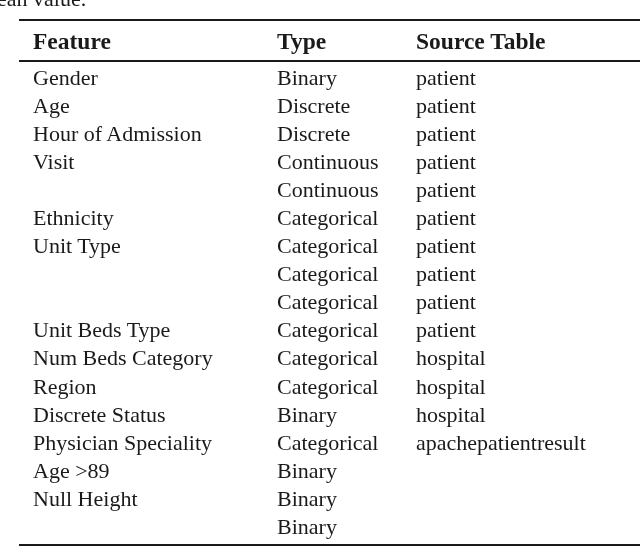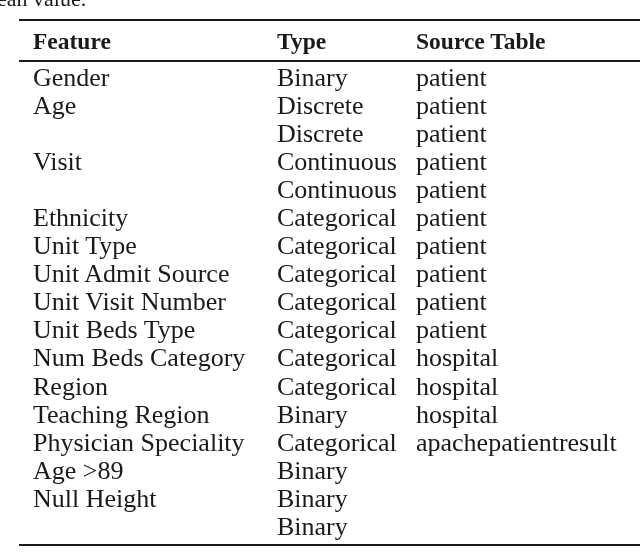--- a/index.html
+++ b/index.html
@@ -48,21 +48,21 @@
   .rows {
     position: absolute;
     top: 64px;
     left: 0;
     width: 640px;
   }
   .row {
     position: relative;
     height: 28.05px;
     line-height: 28.05px;
-    font-size: 26px;
+    font-size: 22px;
   }
   .cell {
     position: absolute;
     top: 0;
     white-space: nowrap;
   }
   .c1 { left: 33px; }
   .c2 { left: 277px; }
   .c3 { left: 416px; }
   .row .c3 { }
@@ -89,20 +89,21 @@
       <span class="cell c1">Gender</span>
       <span class="cell c2">Binary</span>
       <span class="cell c3">patient</span>
     </div>
     <div class="row">
       <span class="cell c1">Age</span>
       <span class="cell c2">Discrete</span>
       <span class="cell c3">patient</span>
     </div>
     <div class="row">
+      <span class="cell c1">Hour of Admission</span>
       <span class="cell c2">Discrete</span>
       <span class="cell c3">patient</span>
     </div>
     <div class="row">
       <span class="cell c1">Visit</span>
       <span class="cell c2">Continuous</span>
       <span class="cell c3">patient</span>
     </div>
     <div class="row">
       <span class="cell c2">Continuous</span>
@@ -112,46 +113,44 @@
       <span class="cell c1">Ethnicity</span>
       <span class="cell c2">Categorical</span>
       <span class="cell c3">patient</span>
     </div>
     <div class="row">
       <span class="cell c1">Unit Type</span>
       <span class="cell c2">Categorical</span>
       <span class="cell c3">patient</span>
     </div>
     <div class="row">
-      <span class="cell c1">Unit Admit Source</span>
       <span class="cell c2">Categorical</span>
       <span class="cell c3">patient</span>
     </div>
     <div class="row">
-      <span class="cell c1">Unit Visit Number</span>
       <span class="cell c2">Categorical</span>
       <span class="cell c3">patient</span>
     </div>
     <div class="row">
       <span class="cell c1">Unit Beds Type</span>
       <span class="cell c2">Categorical</span>
       <span class="cell c3">patient</span>
     </div>
     <div class="row">
       <span class="cell c1">Num Beds Category</span>
       <span class="cell c2">Categorical</span>
       <span class="cell c3">hospital</span>
     </div>
     <div class="row">
       <span class="cell c1">Region</span>
       <span class="cell c2">Categorical</span>
       <span class="cell c3">hospital</span>
     </div>
     <div class="row">
-      <span class="cell c1">Teaching Region</span>
+      <span class="cell c1">Discrete Status</span>
       <span class="cell c2">Binary</span>
       <span class="cell c3">hospital</span>
     </div>
     <div class="row">
       <span class="cell c1">Physician Speciality</span>
       <span class="cell c2">Categorical</span>
       <span class="cell c3">apachepatientresult</span>
     </div>
     <div class="row">
       <span class="cell c1">Age &gt;89</span>

